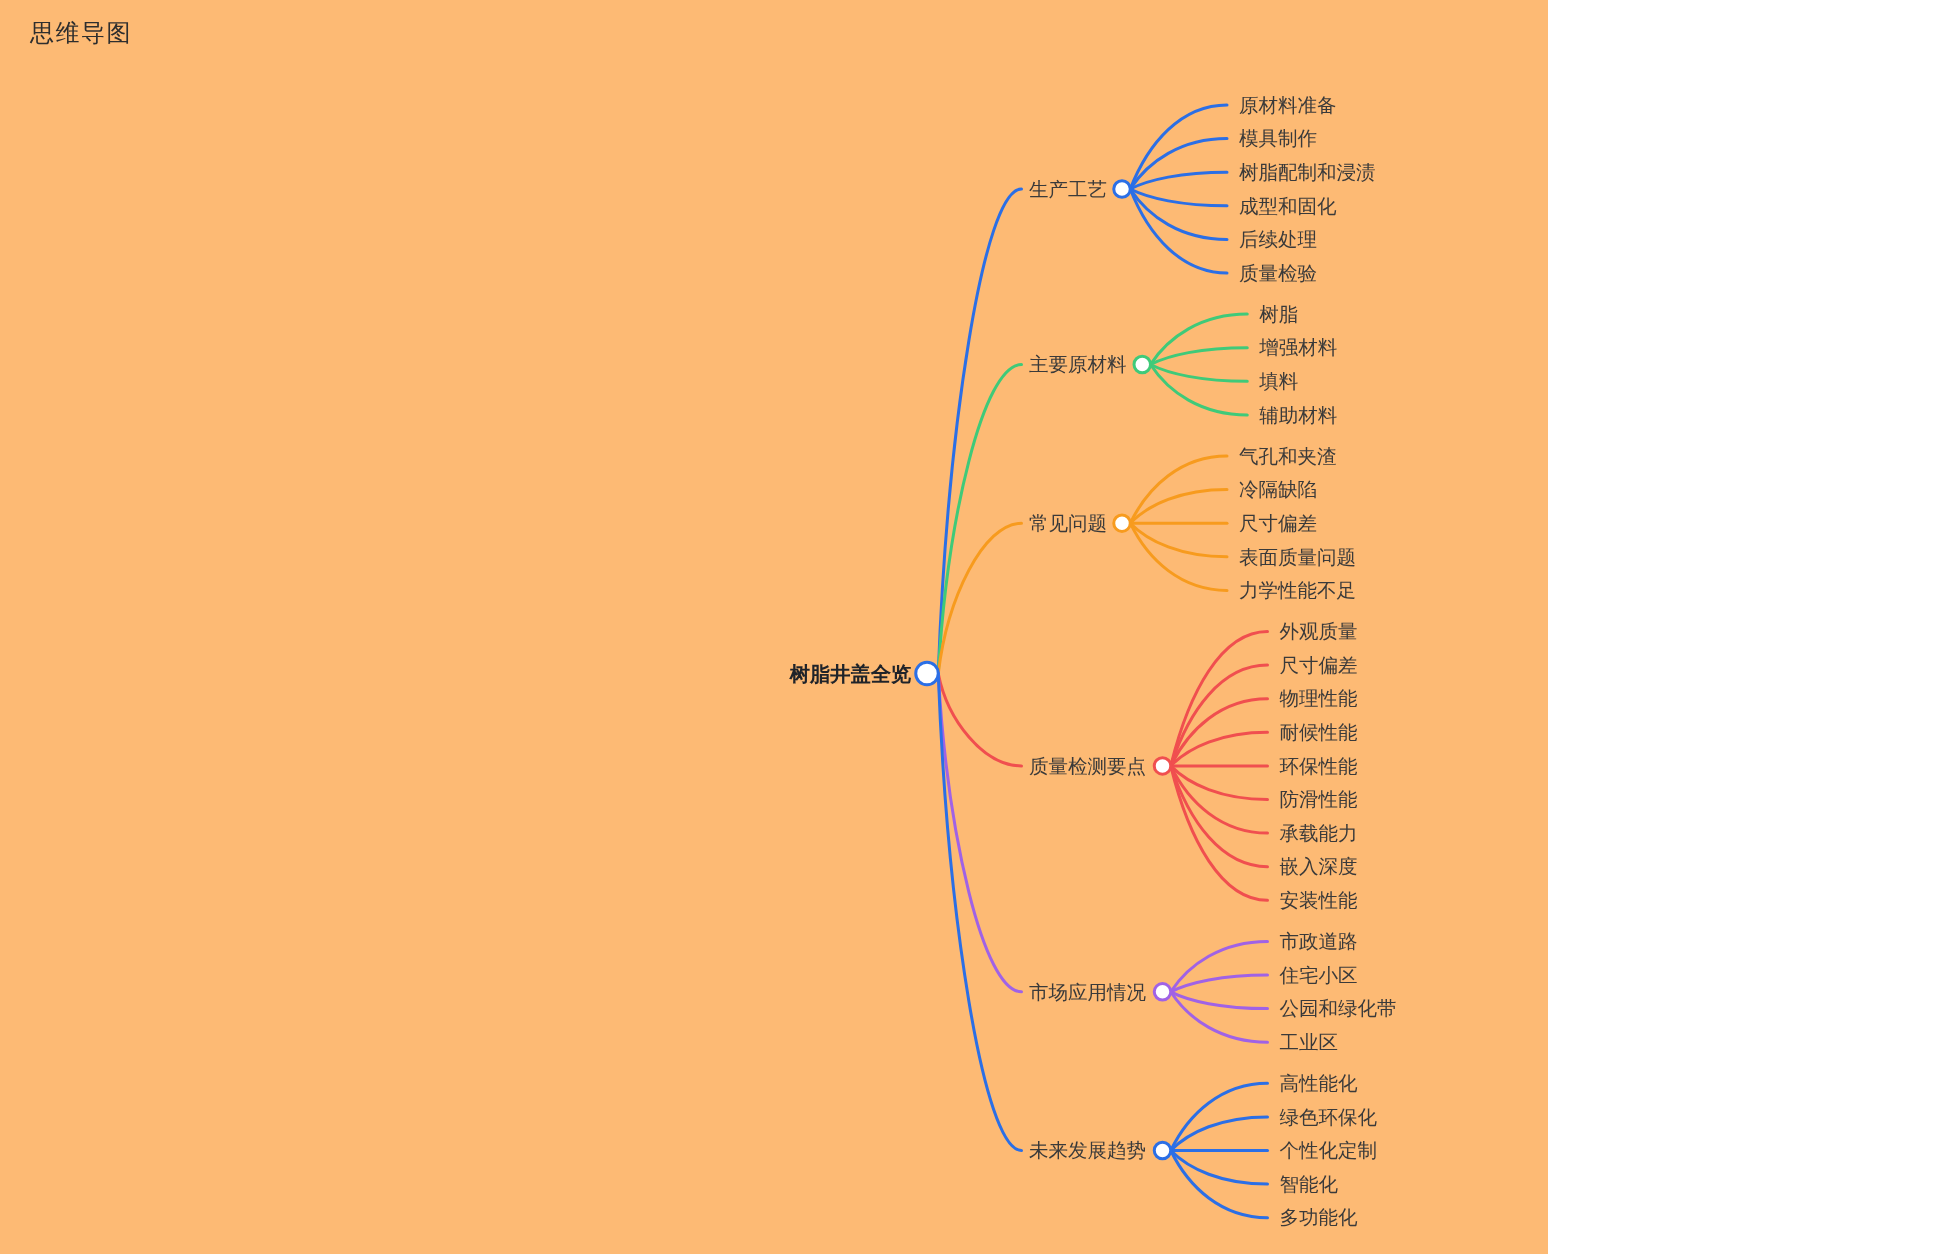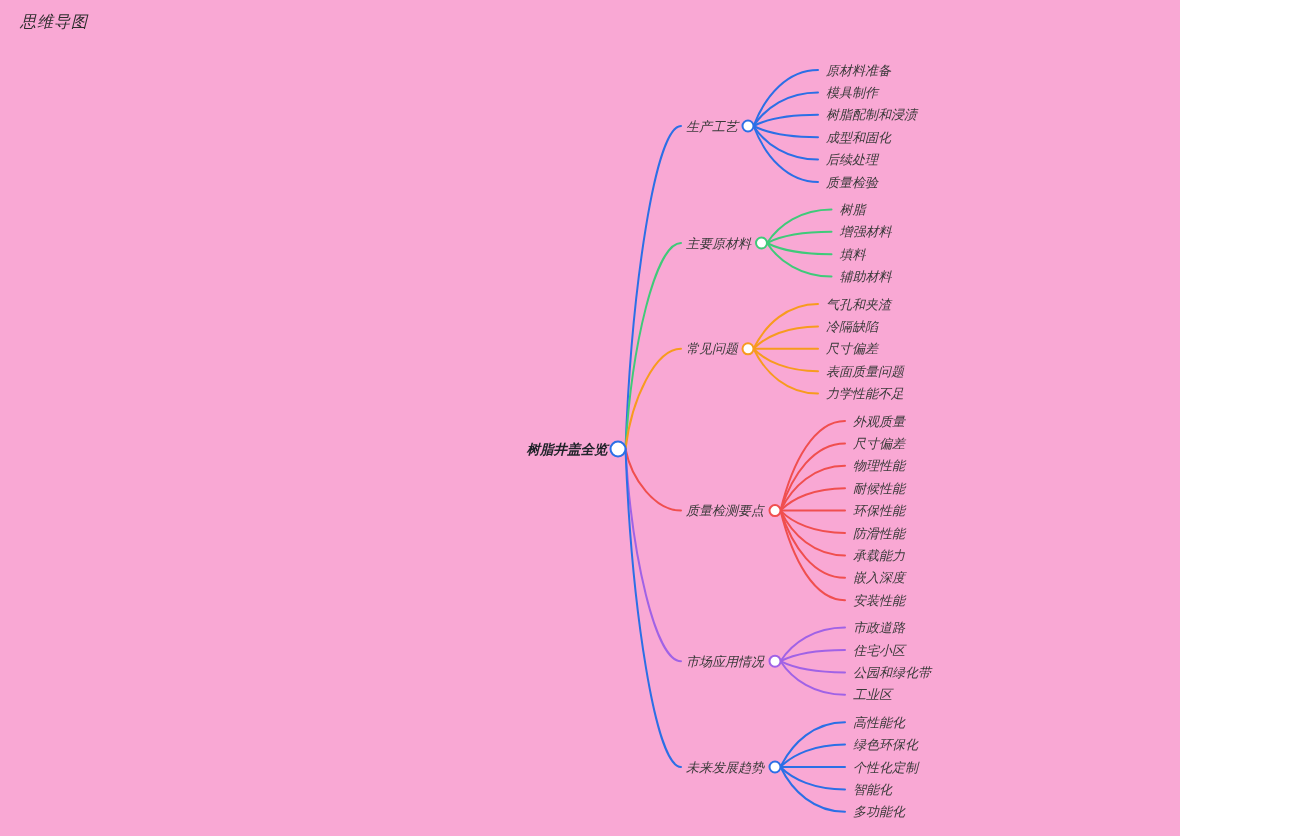--- a/index.html
+++ b/index.html
@@ -1,23 +1,22 @@
 <!DOCTYPE html>
 <html><head>
 <meta charset="utf-8">
 <style>
   html, body { margin: 0; padding: 0; background: #ffffff; }
   #canvas {
     position: relative;
-    width: 1180px;
+    width: 1032px;
     height: 836px;
-    background: #f9a8d4;
+    background: #fdba74;
     overflow: hidden;
     font-family: "DejaVu Sans", "Liberation Sans", sans-serif;
-    font-style: italic;
   }
   #page-title {
     position: absolute;
     left: 20px;
     top: 12px;
     font-size: 16px;
     color: #2e2e2e;
     letter-spacing: 1px;
   }
   #mindmap-svg { position: absolute; left: 0; top: 0; }

